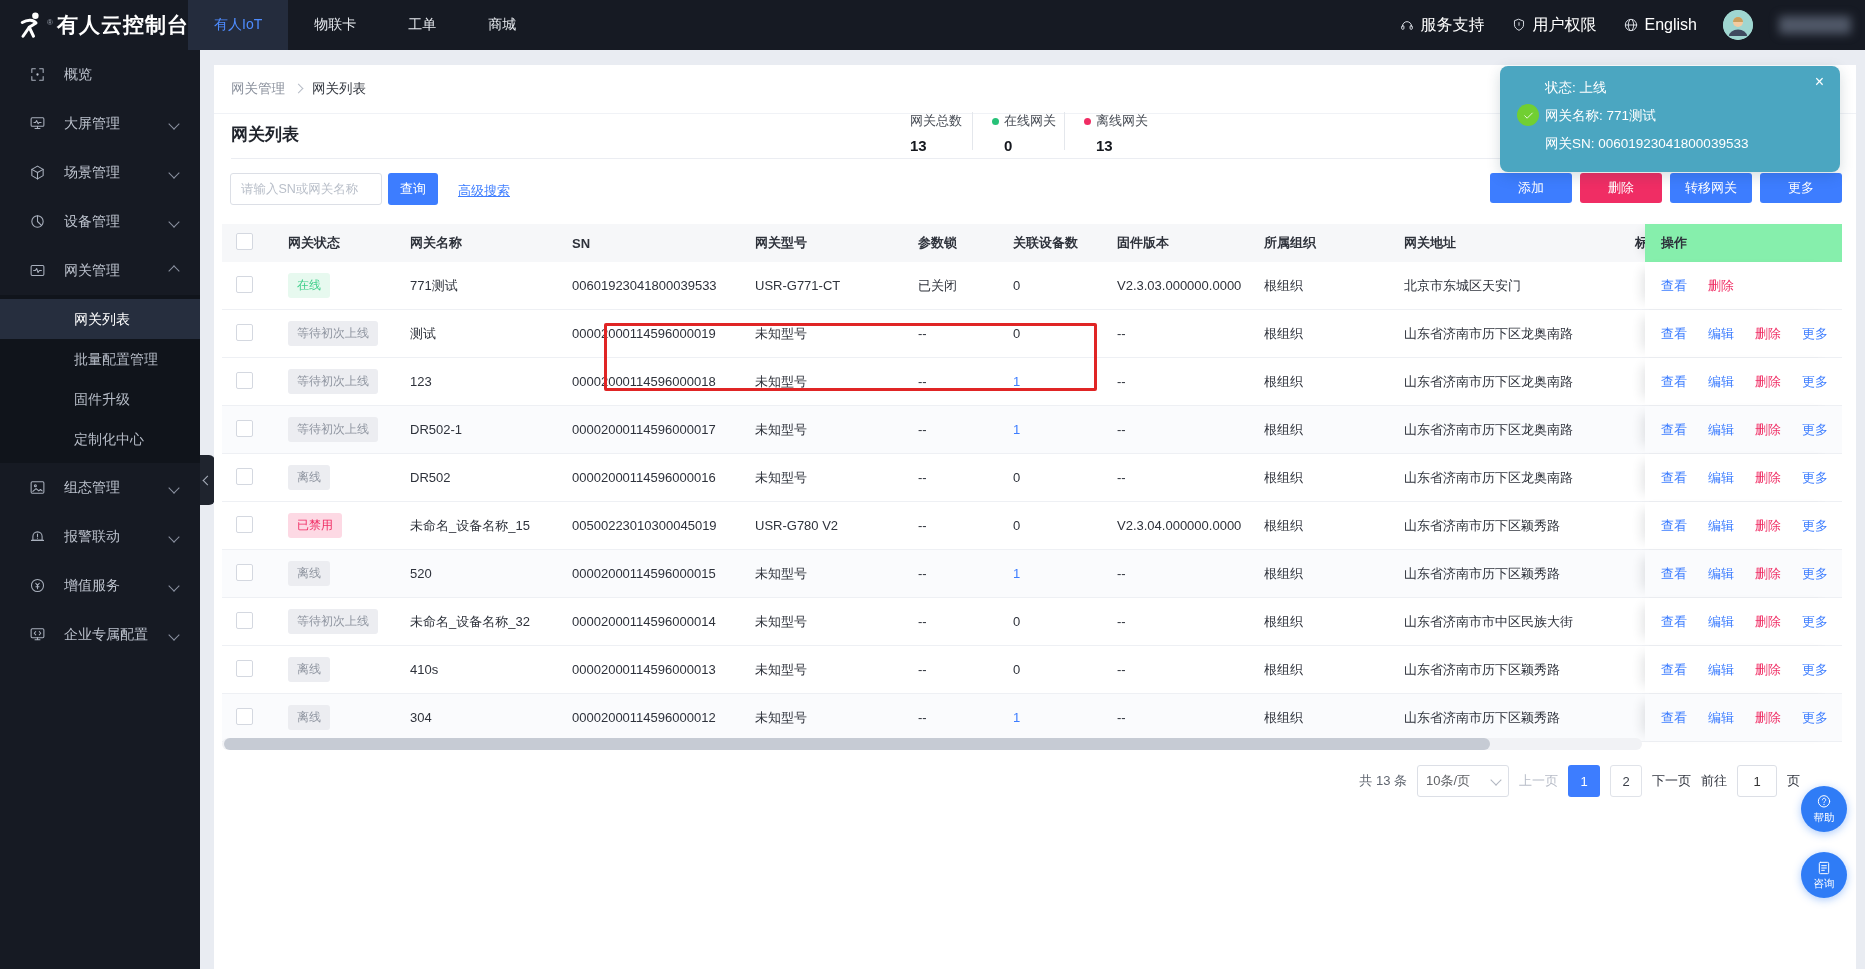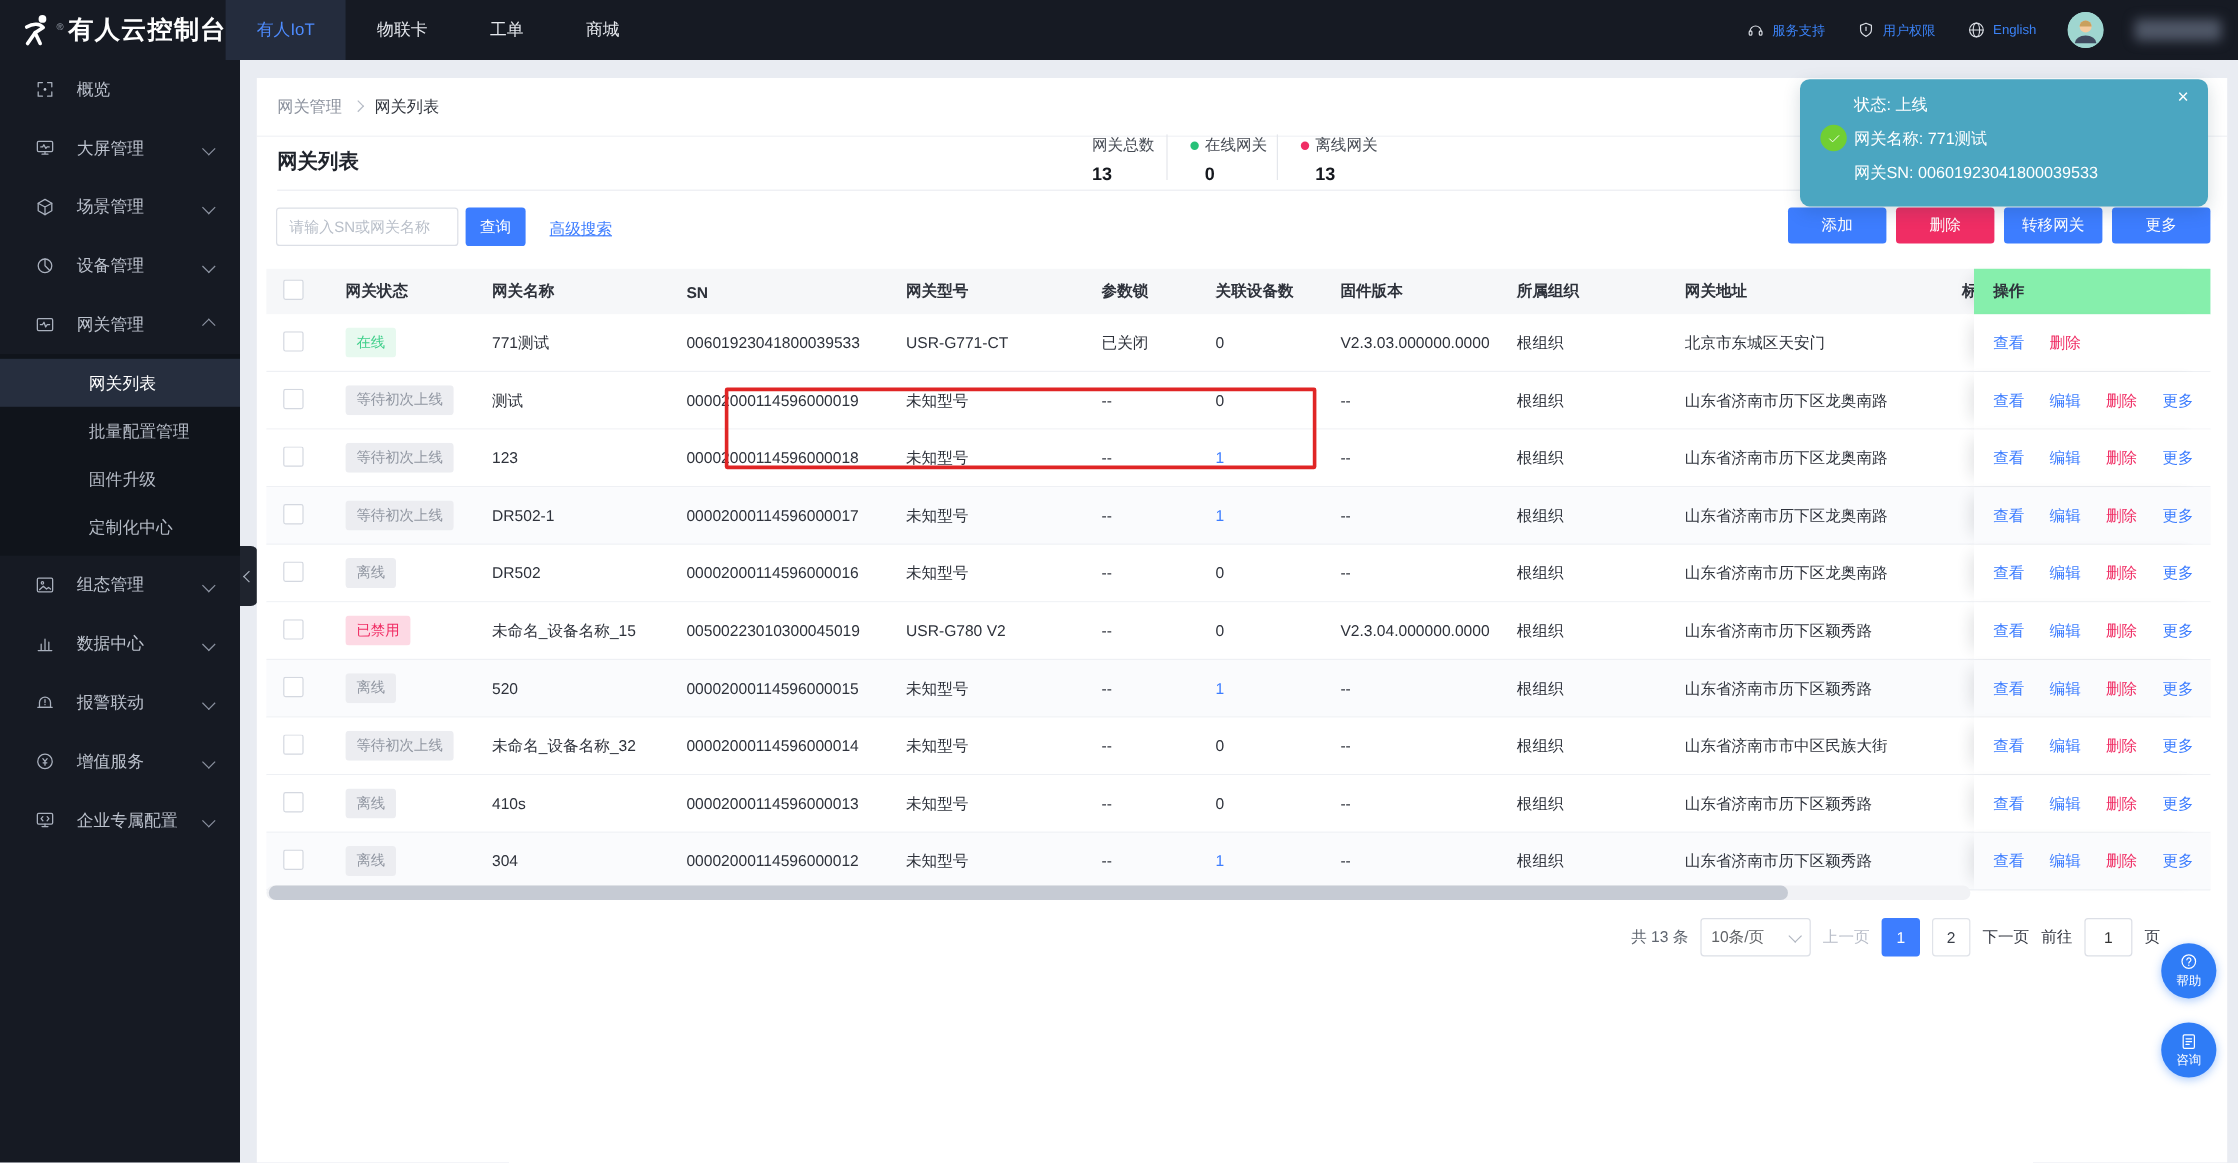--- a/index.html
+++ b/index.html
@@ -7,21 +7,21 @@
   .abs{position:absolute;}
   
   #topbar{left:0;top:0;width:1865px;height:50px;background:#161a23;display:flex;align-items:center;}
   #brand{display:flex;align-items:center;width:200px;flex:0 0 auto;padding-left:16px;}
   #brand svg{width:30px;height:30px;}
   #brand-reg{color:#9aa1ad;font-size:8px;align-self:flex-start;margin:8px 4px 0 1px;}
   #brand-title{color:#fff;font-size:21px;font-weight:600;letter-spacing:1px;white-space:nowrap;}
   #nav-tabs{display:flex;height:50px;margin-left:-28px;}
   .tab{height:50px;display:flex;align-items:center;padding:0 26px;color:#e6e9ee;font-size:14px;cursor:pointer;}
   .tab.active{background:#242c3d;color:#4e8cff;}
-  #topbar-right{margin-left:auto;display:flex;align-items:center;gap:26px;padding-right:14px;color:#3b82f6;font-size:11px;}
+  #topbar-right{margin-left:auto;display:flex;align-items:center;gap:26px;padding-right:14px;color:#ffffff;font-size:16px;}
   .tr-item{display:flex;align-items:center;gap:6px;}
   .tr-item svg{width:16px;height:16px;stroke:#d7dbe2;}
   #avatar{width:30px;height:30px;border-radius:50%;background:#9fd6d0;overflow:hidden;flex:0 0 auto;}
   #user-blur{width:72px;height:18px;background:#505868;border-radius:2px;filter:blur(5px);}
   
   #sidebar{left:0;top:50px;width:200px;height:919px;background:#161a23;}
   .side-item{height:49px;display:flex;align-items:center;color:#bcc2cd;font-size:14px;cursor:pointer;position:relative;}
   .side-item svg{width:17px;height:17px;margin:0 18px 0 29px;stroke:#a9b0bd;flex:0 0 auto;}
   .chev{width:7px;height:7px;border-right:1.5px solid #8b92a0;border-bottom:1.5px solid #8b92a0;display:inline-block;}
   .chev.down{transform:rotate(45deg);}
@@ -203,27 +203,20 @@
           <div class="sub-item">固件升级</div>
           <div class="sub-item">定制化中心</div>
         </div>
         <div class="side-item">
           <svg class="ic" viewBox="0 0 24 24" stroke="#a9b0bd">
             <rect x="3" y="4" width="18" height="16" rx="1.6"></rect>
             <circle cx="9" cy="9.5" r="1.4"></circle>
             <path d="M5.5 17.5l4.5-4 3.8 3.3 2.4-2 2.3 1.9"></path>
           </svg>
           <span>组态管理</span>
-          <span class="chev down"></span>
-        </div>
-        <div class="side-item">
-          <svg class="ic" viewBox="0 0 24 24" stroke="#a9b0bd">
-            <path d="M4 20h16M7.5 19.5v-7M12 19.5V6.5M16.5 19.5v-9.5"></path>
-          </svg>
-          <span>数据中心</span>
           <span class="chev down"></span>
         </div>
         <div class="side-item">
           <svg class="ic" viewBox="0 0 24 24" stroke="#a9b0bd">
             <path d="M5.5 17.5v-5.5a6.5 6.5 0 0113 0v5.5z"></path>
             <path d="M3.5 17.5h17M12 8.5v3.5M12 14.2v.2"></path>
           </svg>
           <span>报警联动</span>
           <span class="chev down"></span>
         </div>

